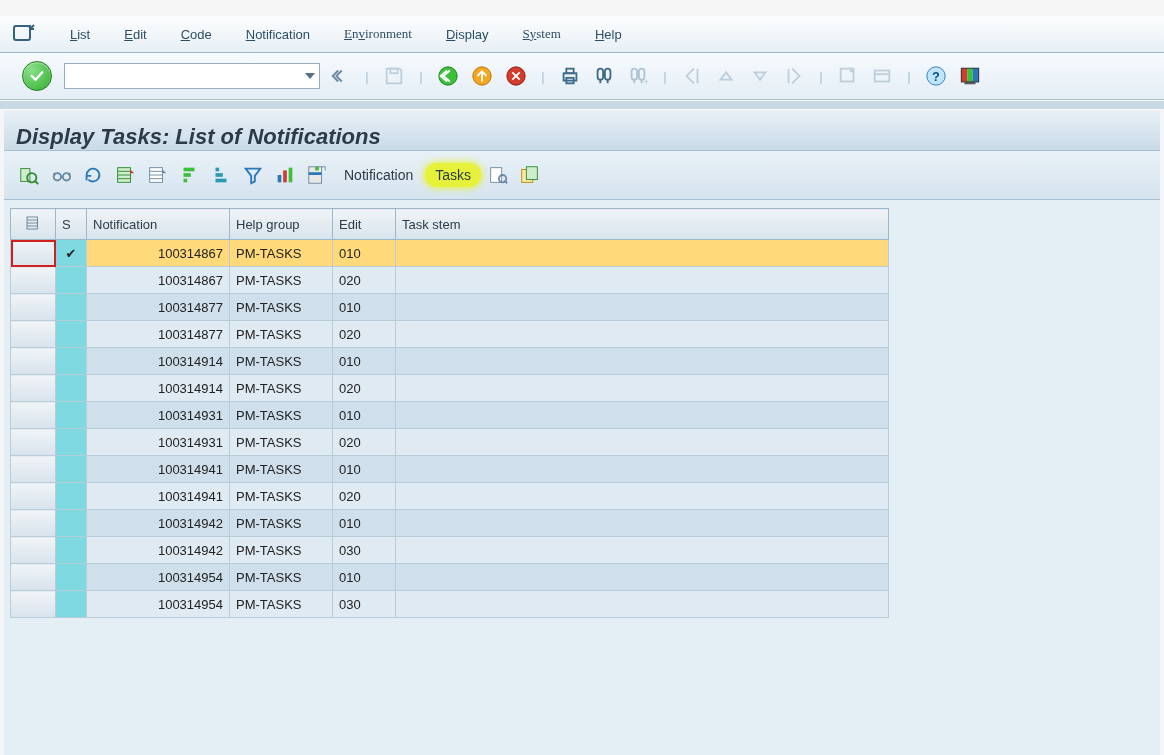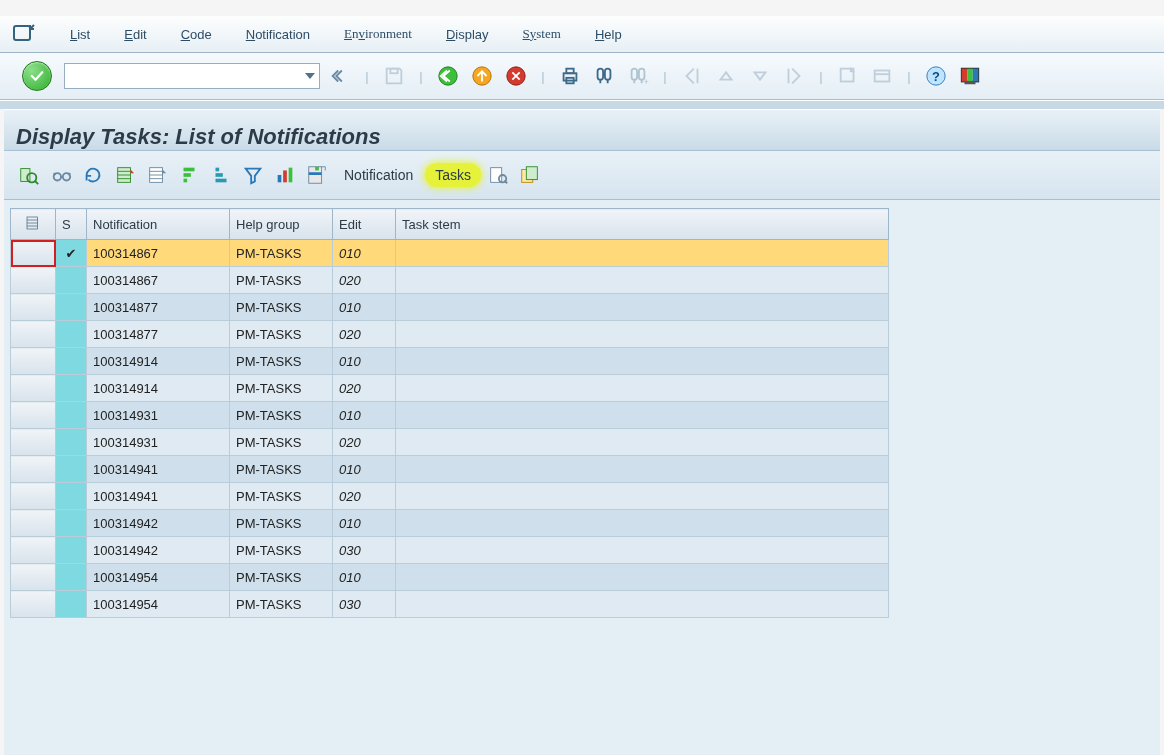--- a/index.html
+++ b/index.html
@@ -174,23 +174,23 @@
   tr.sel td.sel-handle {
     outline: 2px solid #d02020;
     outline-offset: -2px;
   }
   td.s-col {
     width: 18px;
     text-align: center;
     background: #7fd9e1 !important;
     color: #000;
   }
-  td.notif-col { width: 130px; }
+  td.notif-col { width: 130px; text-align: right; }
   td.cg-col    { width: 90px; }
-  td.tkcd-col  { width: 50px; font-style: italic; }
+  td.tkcd-col  { width: 50px; }
   td.tt-col    { width: 480px; }
 </style>
 </head>
 <body>
 
 <div class="menu-bar">
   <div class="menu-logo">
     <svg viewBox="0 0 24 24">
         <rect x="3" y="4" width="16" height="14" rx="2" fill="none" stroke="#35627f" stroke-width="2"></rect>
         <path d="M19 7 L23 3 M19 7 L23 7 M19 7 L19 3" stroke="#35627f" stroke-width="2" fill="none"></path>

